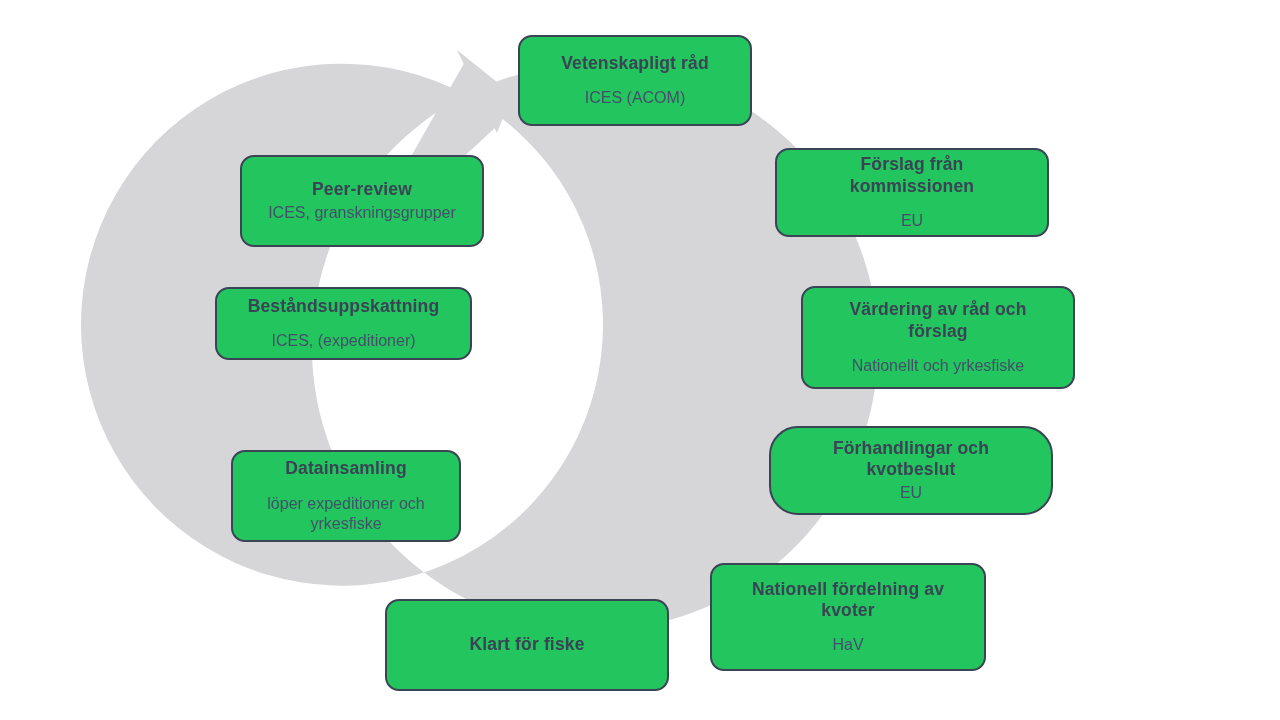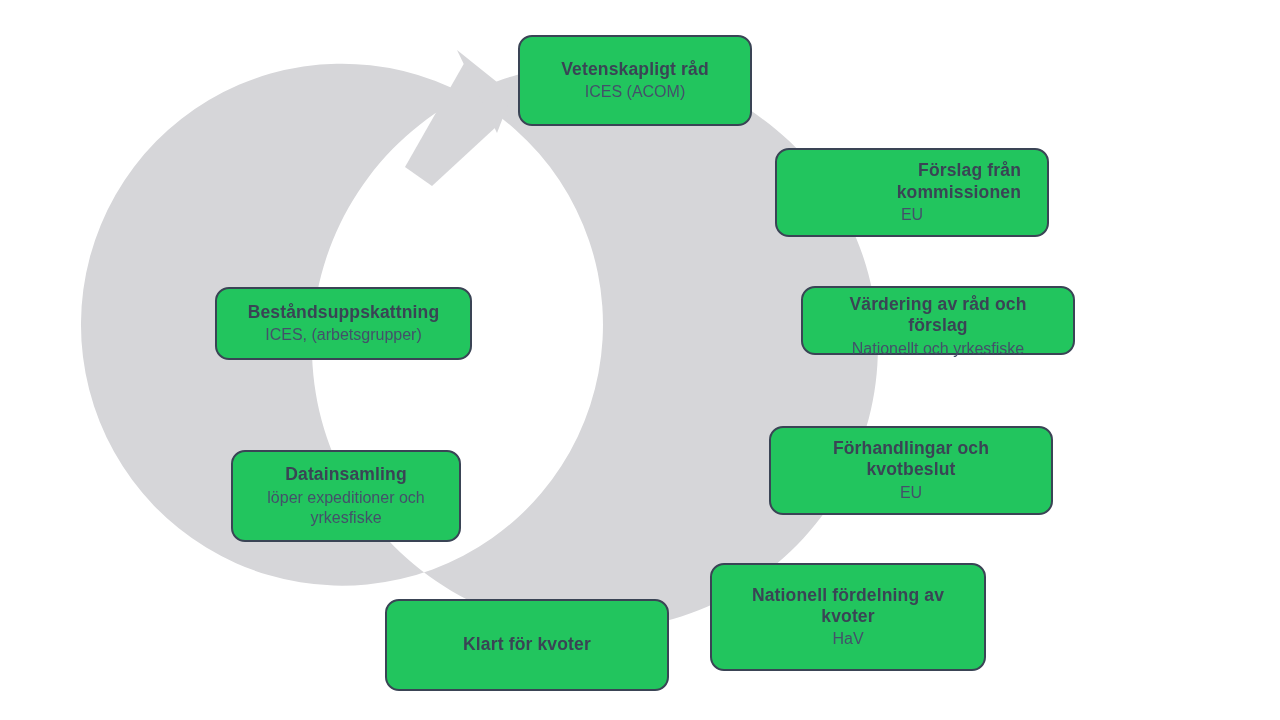--- a/index.html
+++ b/index.html
@@ -45,30 +45,30 @@
     font-size: 17.5px;
     line-height: 1.22;
     letter-spacing: 0.15px;
     white-space: pre-line;
   }
   .node-sub {
     color: #44506a;
     font-weight: normal;
     font-size: 16px;
     line-height: 1.25;
-    margin-top: 2px;
+    margin-top: 14px;
     white-space: pre-line;
   }
   .node-sub.tight { margin-top: 3px; }
 
   
   #node-vetenskapligt-rad { left: 518px;  top: 35px;  width: 234px; height: 91px; }
-  #node-forslag-kommissionen { left: 775px;  top: 148px; width: 274px; height: 89px; text-align: right; }
-  #node-vardering { left: 801px;  top: 286px; width: 274px; height: 69px; justify-content: space-between; }
-  #node-forhandlingar { left: 769px;  top: 426px; width: 284px; height: 89px; }
+  #node-forslag-kommissionen { left: 775px;  top: 148px; width: 274px; height: 89px; }
+  #node-vardering { left: 801px;  top: 286px; width: 274px; height: 103px; }
+  #node-forhandlingar { left: 769px;  top: 426px; width: 284px; height: 89px; border-radius: 29px; }
   #node-nationell-fordelning { left: 710px;  top: 563px; width: 276px; height: 108px; }
   #node-klart-for-fiske { left: 385px;  top: 599px; width: 284px; height: 92px; }
   #node-datainsamling { left: 231px;  top: 450px; width: 230px; height: 92px; }
   #node-bestandsuppskattning { left: 215px;  top: 287px; width: 257px; height: 73px; }
   #node-peer-review { left: 240px;  top: 155px; width: 244px; height: 92px; }
 </style>
 </head>
 <body>
 
 <div id="stage">
@@ -110,28 +110,32 @@
     <div class="node-sub tight">EU</div>
   </div>
 
   <div class="node" id="node-nationell-fordelning">
     <div class="node-title">Nationell fördelning av
 kvoter</div>
     <div class="node-sub">HaV</div>
   </div>
 
   <div class="node" id="node-klart-for-fiske">
-    <div class="node-title">Klart för kvoter</div>
+    <div class="node-title">Klart för fiske</div>
   </div>
 
   <div class="node" id="node-datainsamling">
     <div class="node-title">Datainsamling</div>
     <div class="node-sub">löper expeditioner och
 yrkesfiske</div>
   </div>
 
   <div class="node" id="node-bestandsuppskattning">
     <div class="node-title">Beståndsuppskattning</div>
-    <div class="node-sub">ICES, (arbetsgrupper)</div>
+    <div class="node-sub">ICES, (expeditioner)</div>
   </div>
 
+  <div class="node" id="node-peer-review">
+    <div class="node-title">Peer-review</div>
+    <div class="node-sub tight">ICES, granskningsgrupper</div>
+  </div>
 
 </div>
 
 </body></html>

